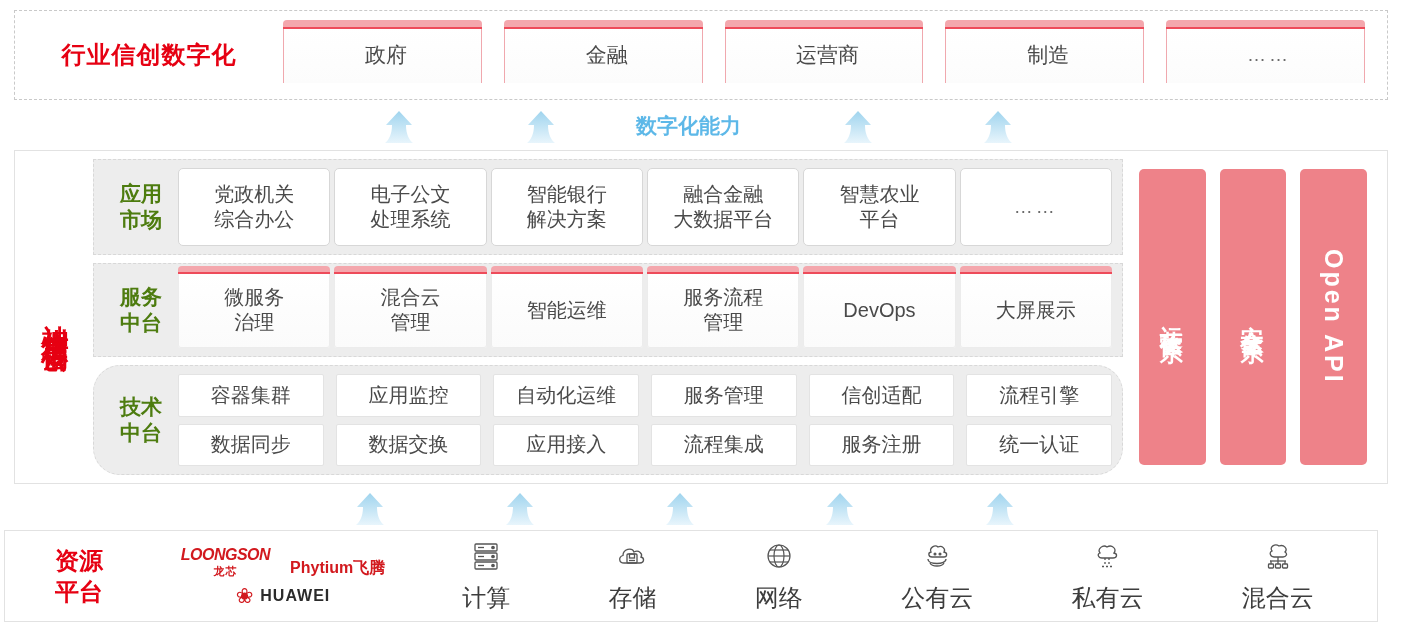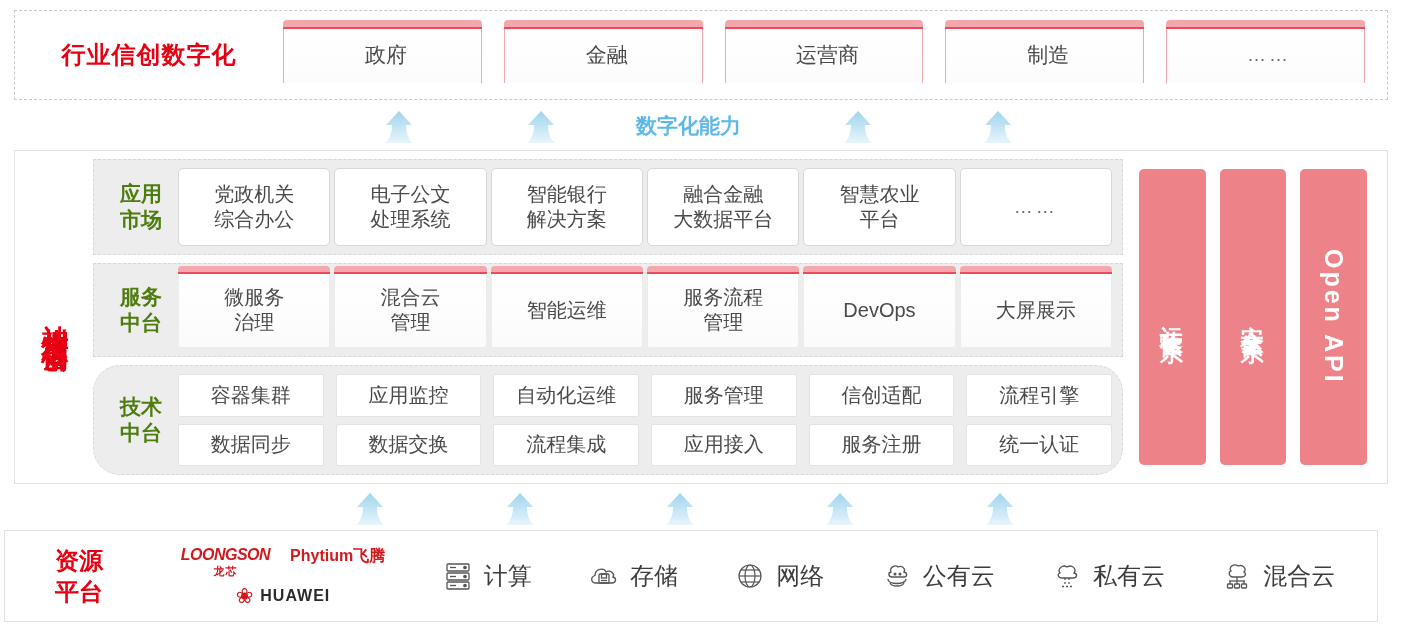--- a/index.html
+++ b/index.html
@@ -124,31 +124,31 @@
   #resource-band{
     position:absolute; left:4px; top:530px; width:1374px; height:92px;
     border:1px solid #e2e2e2; background:#fff;
     display:flex; align-items:center;
   }
   #res-title{
     flex:0 0 148px; text-align:center; color:#E60012; font-weight:bold;
     font-size:24px; line-height:1.3;
   }
   #logos{ flex:0 0 260px; display:flex; flex-direction:column; align-items:center; gap:6px; }
-  .logo-line{ display:flex; align-items:flex-start; justify-content:center; gap:20px; }
+  .logo-line{ display:flex; align-items:flex-end; justify-content:center; gap:20px; }
   .loongson{ text-align:center; }
   .loongson .en{ color:#D2191E; font-weight:bold; font-style:italic; font-size:16px; letter-spacing:-0.5px; }
   .loongson .cn{ color:#D2191E; font-weight:bold; font-size:11px; letter-spacing:1px; }
   .phytium{ color:#D2191E; font-weight:bold; font-size:16px; }
   .huawei{ display:flex; align-items:center; gap:7px; }
   .huawei .mark{ color:#D2191E; font-size:21px; line-height:1; }
   .huawei .txt{ color:#2b2b2b; font-weight:bold; font-size:16px; letter-spacing:1px; }
 
   #res-items{ flex:1; display:flex; align-items:center; justify-content:space-around; padding-right:14px; }
-  .res-item{ display:flex; align-items:center; gap:9px; font-size:24px; color:#3d3d3d; }
+  .res-item{ display:flex; align-items:center; gap:9px; font-size:24px; color:#3d3d3d;flex-direction:column; }
   .res-item .ic{ width:34px; height:34px; display:block; }
 </style>
 </head>
 <body>
 
 <div id="industry-band">
   <div id="industry-title">行业信创数字化</div>
   <div id="industry-boxes">
     <div class="ind-box">
         <span class="lbl">政府</span>
@@ -285,24 +285,24 @@
             </div>
         </div>
         <div class="cellrow">
           <div class="cell plain">
               <span class="lbl">数据同步</span>
             </div>
           <div class="cell plain">
               <span class="lbl">数据交换</span>
             </div>
           <div class="cell plain">
+              <span class="lbl">应用接入</span>
+            </div>
+          <div class="cell plain">
               <span class="lbl">流程集成</span>
-            </div>
-          <div class="cell plain">
-              <span class="lbl">应用接入</span>
             </div>
           <div class="cell plain">
               <span class="lbl">服务注册</span>
             </div>
           <div class="cell plain">
               <span class="lbl">统一认证</span>
             </div>
         </div>
       </div>
     </div>

